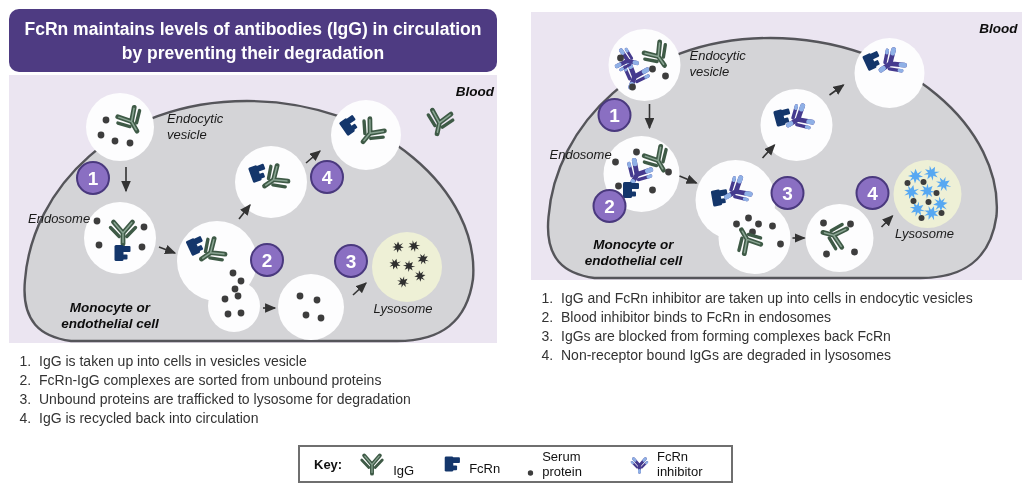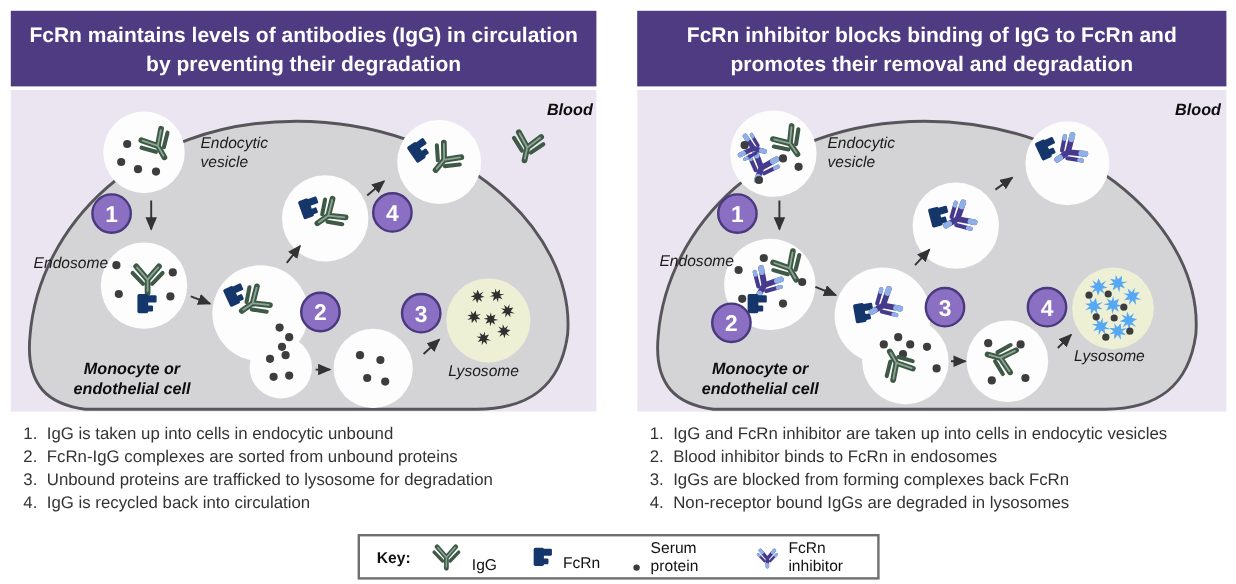--- a/index.html
+++ b/index.html
@@ -4,21 +4,21 @@
 <style>
   html,body{margin:0;padding:0;background:#ffffff;}
   body{font-family:"Liberation Sans", sans-serif;}
   #page{position:relative;width:1030px;height:487px;background:#ffffff;overflow:hidden;}
 
   .col{position:absolute;top:9px;}
   .col-left{left:9px;width:488px;}
   .col-right{left:531px;width:491px;}
 
   .hdr{
-    height:63px;border-radius:0;background:#4e3b82;color:#ffffff;
+    height:63px;border-radius:10px;background:#4e3b82;color:#ffffff;
     display:flex;align-items:center;justify-content:center;text-align:center;
     font-weight:bold;font-size:17.5px;line-height:24px;padding:0 14px;box-sizing:border-box;
   }
   .panel{margin-top:3px;height:268px;background:#ebe5f1;position:relative;}
   svg.diagram{position:absolute;left:0;top:0;width:100%;height:100%;display:block;}
 
   .steps-list{margin:9px 0 0 0;padding-left:26px;font-size:14px;line-height:19px;color:#333333;}
   .steps-list li{margin:0;padding-left:4px;}
 
   .keybox{
@@ -178,29 +178,28 @@
         <text class="lbl-b endl" x="485" y="21">Blood</text>
         <text class="lbl" x="158" y="48">Endocytic</text>
         <text class="lbl" x="158" y="64">vesicle</text>
         <text class="lbl" x="19" y="148">Endosome</text>
         <text class="lbl-b mid" x="101" y="237">Monocyte or</text>
         <text class="lbl-b mid" x="101" y="253">endothelial cell</text>
         <text class="lbl mid" x="394" y="238">Lysosome</text>
       </svg>
     </div>
     <ol class="steps-list">
-      <li>IgG is taken up into cells in endocytic unbound</li>
+      <li>IgG is taken up into cells in vesicles vesicle</li>
       <li>FcRn-IgG complexes are sorted from unbound proteins</li>
       <li>Unbound proteins are trafficked to lysosome for degradation</li>
       <li>IgG is recycled back into circulation</li>
     </ol>
   </div>
 
   <div class="col col-right">
-    <div class="hdr">FcRn inhibitor blocks binding of IgG to FcRn and promotes their removal and degradation</div>
     <div class="panel">
       <svg class="diagram" viewBox="0 0 488 268">
         <path class="cell" d="M62,266 L388,266 C432,266 458,247 464,204 C471,118 373,26 238,26 C106,26 23,114 16,205 C12,247 32,262 62,266 Z"></path>
 
         <circle class="vesicle" cx="112" cy="53" r="36"></circle>
         <circle class="vesicle" cx="109" cy="162" r="38"></circle>
         <circle class="vesicle" cx="203" cy="188" r="40"></circle>
         <circle class="vesicle" cx="222" cy="226" r="36"></circle>
         <circle class="vesicle" cx="307" cy="226" r="34"></circle>
         <circle class="vesicle" cx="264" cy="113" r="36"></circle>

